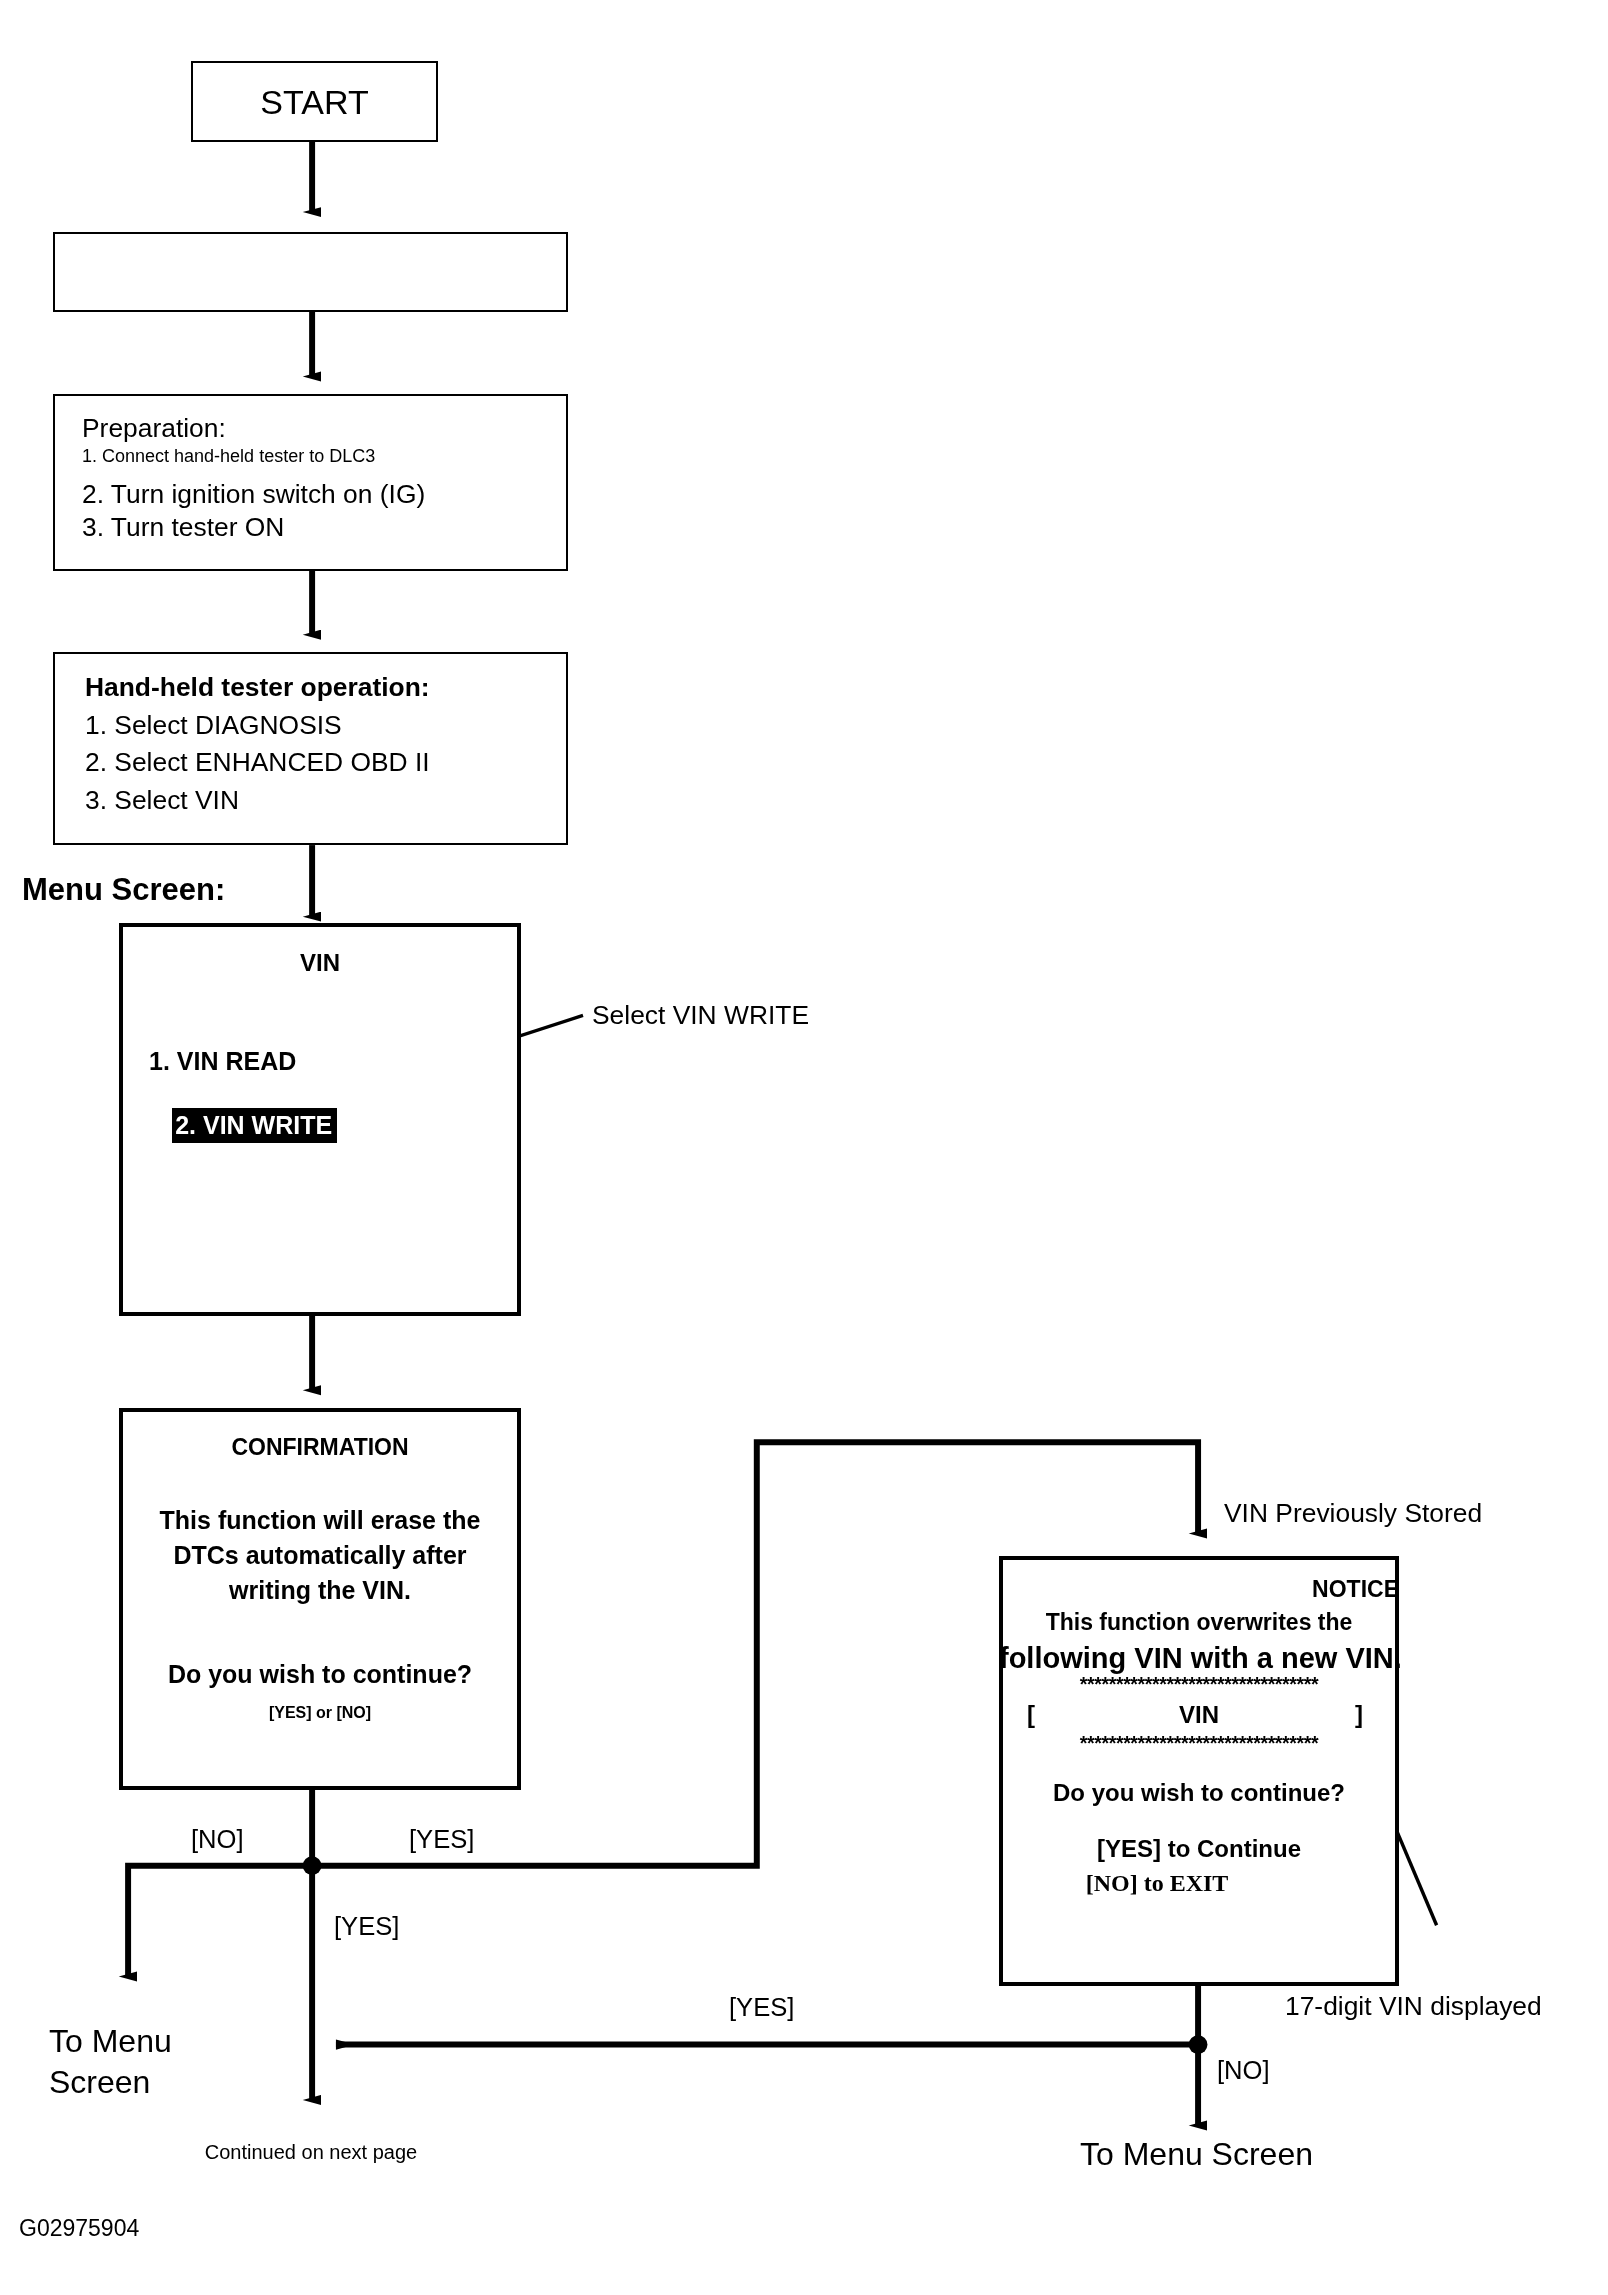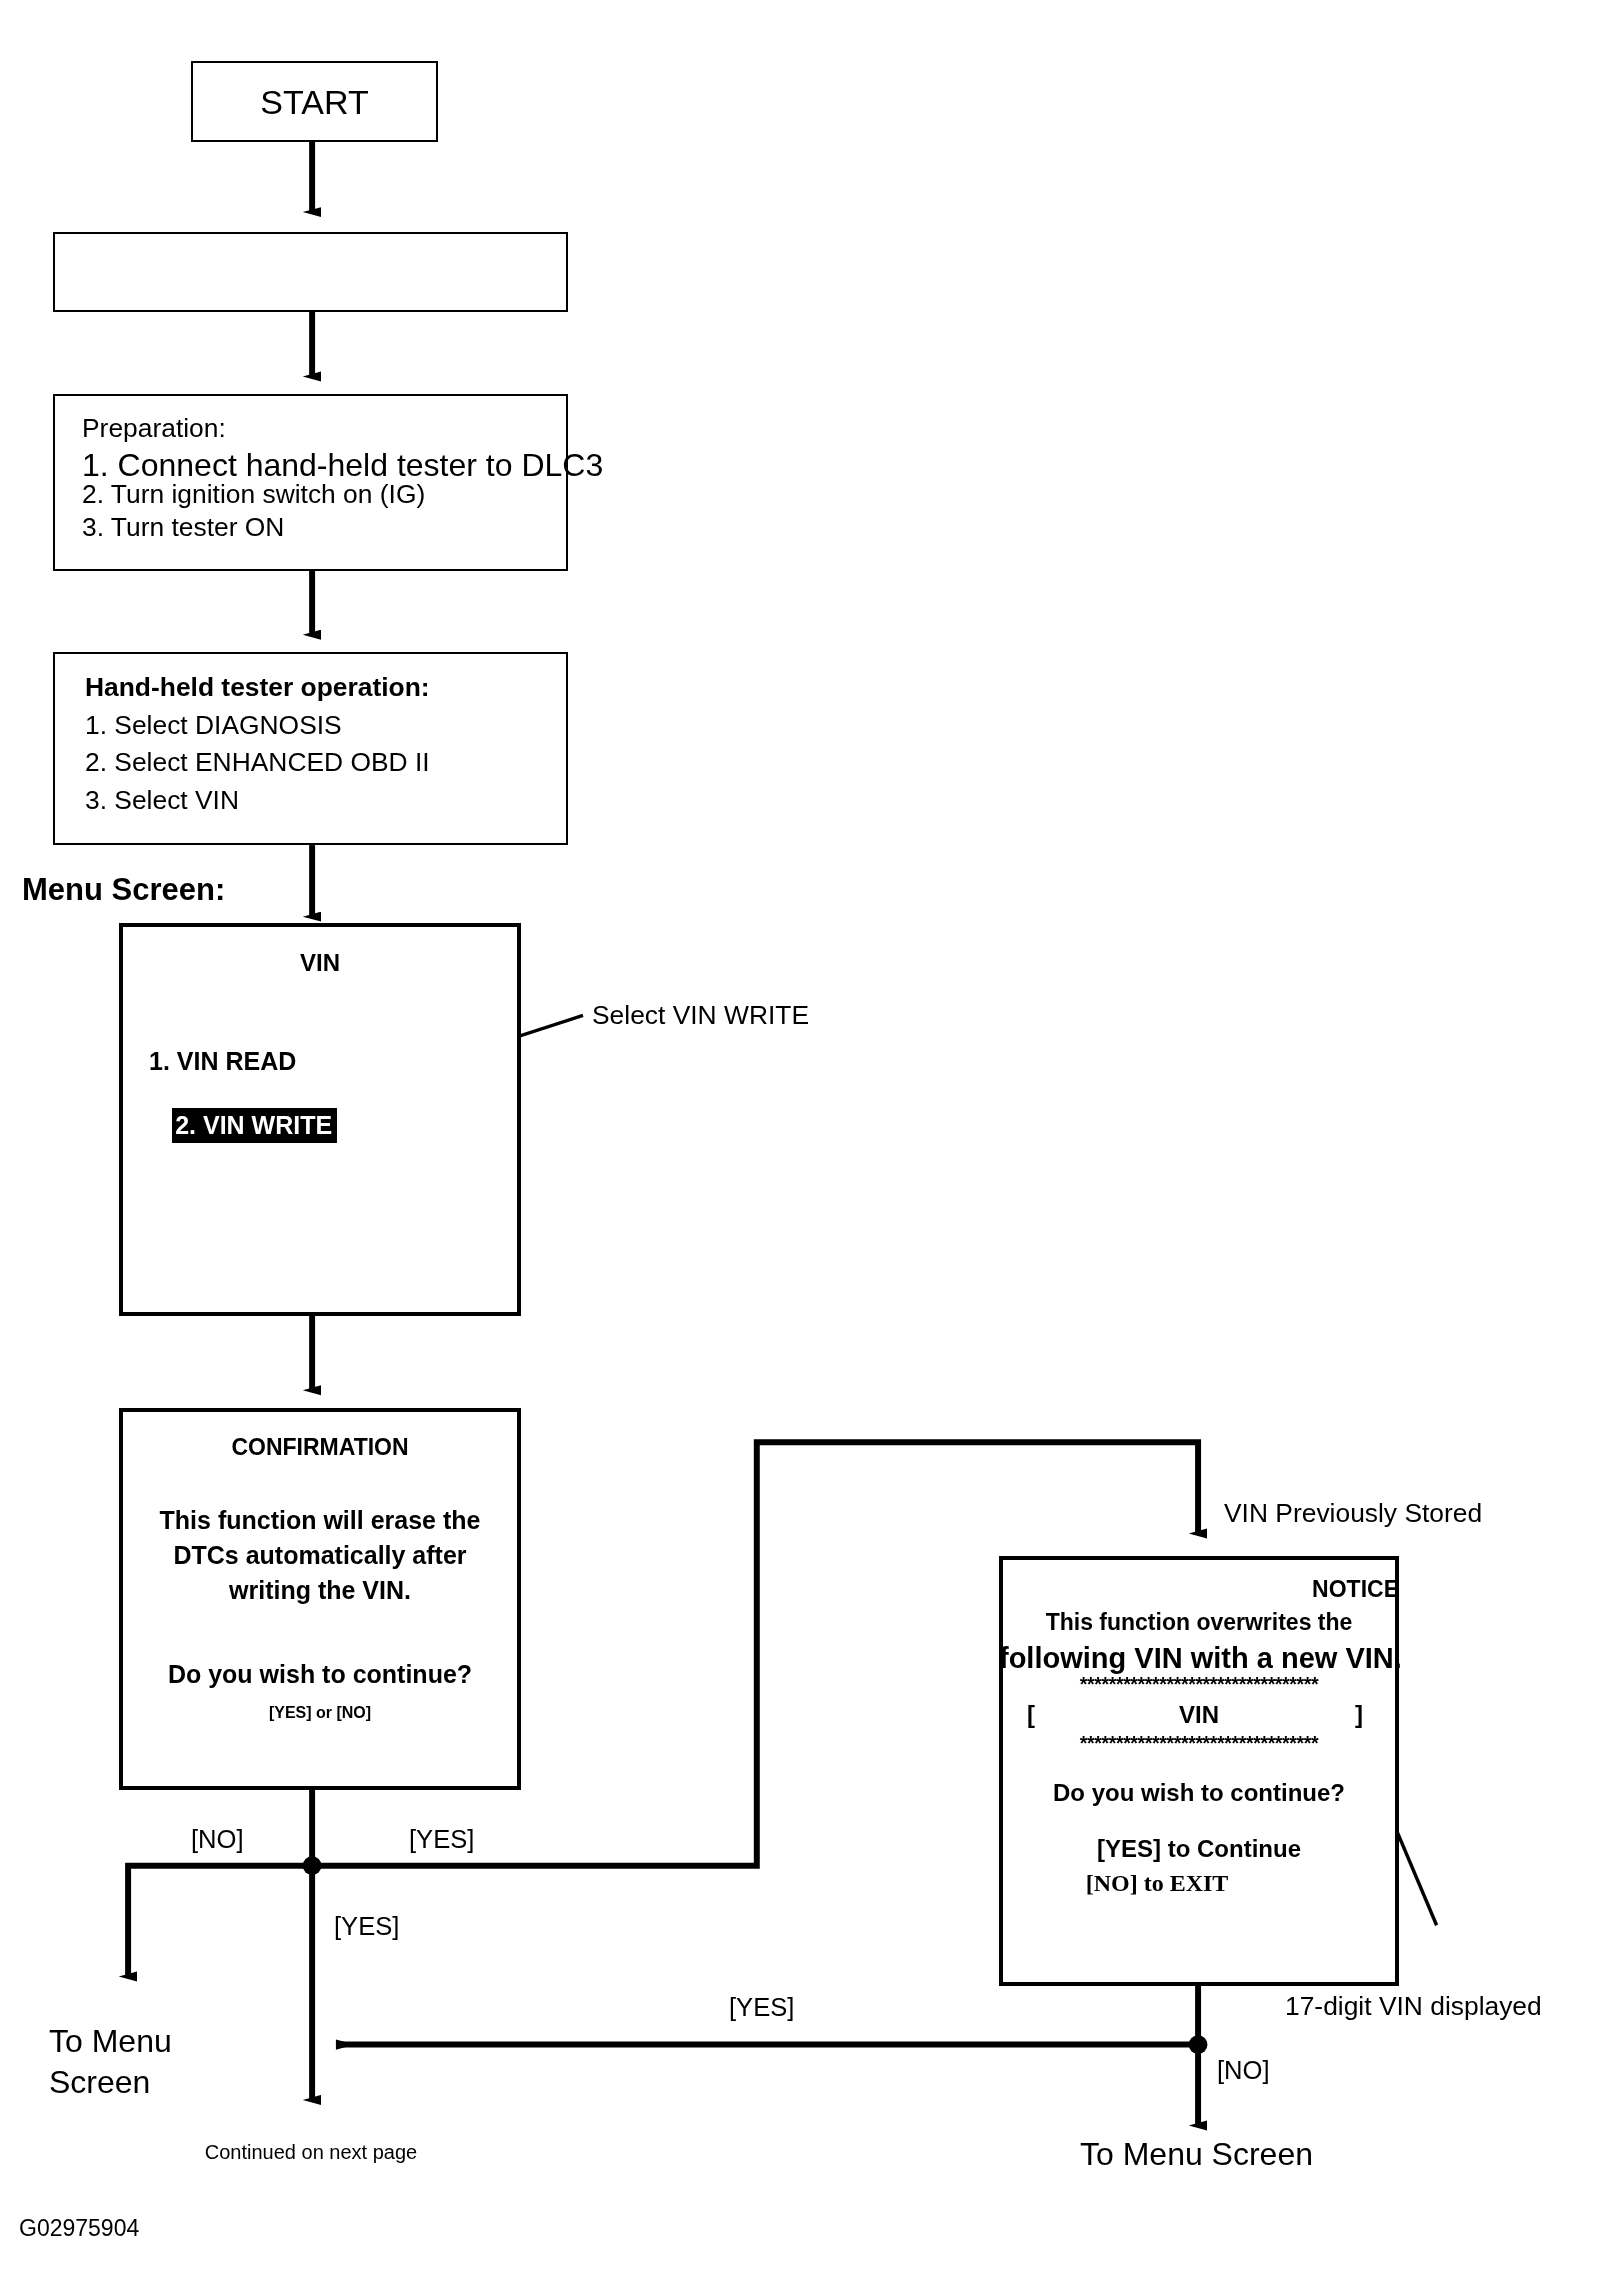--- a/index.html
+++ b/index.html
@@ -103,21 +103,21 @@
     <line x1="1569" y1="1983" x2="1686" y2="2260" stroke="#000" stroke-width="4"></line>
   </svg>
 
   <div class="box" style="left:191px; top:61px; width:247px; height:81px;"></div>
   <div class="txt center" style="left:191px; top:81px; width:247px; font-size:34px;">START</div>
 
   <div class="box" style="left:53px; top:232px; width:515px; height:80px;"></div>
 
   <div class="box" style="left:53px; top:394px; width:515px; height:177px;"></div>
   <div class="txt" style="left:82px; top:412px; font-size:26.4px;">Preparation:</div>
-  <div class="txt" style="left:82px; top:445px; font-size:32px;text-align:center;">1. Connect hand-held tester to DLC3</div>
+  <div class="txt" style="left:82px; top:445px; font-size:18px;text-align:center;">1. Connect hand-held tester to DLC3</div>
   <div class="txt" style="left:82px; top:478px; font-size:26.4px;">2. Turn ignition switch on (IG)</div>
   <div class="txt" style="left:82px; top:511px; font-size:26.4px;">3. Turn tester ON</div>
 
   <div class="box" style="left:53px; top:652px; width:515px; height:193px;"></div>
   <div class="txt bold" style="left:85px; top:671px; font-size:26.4px;">Hand-held tester operation:</div>
   <div class="txt" style="left:85px; top:709px; font-size:26.4px;">1. Select DIAGNOSIS</div>
   <div class="txt" style="left:85px; top:746px; font-size:26.4px;">2. Select ENHANCED OBD II</div>
   <div class="txt" style="left:85px; top:784px; font-size:26.4px;">3. Select VIN</div>
 
   <div class="txt bold" style="left:22px; top:870px; font-size:31px;">Menu Screen:</div>

